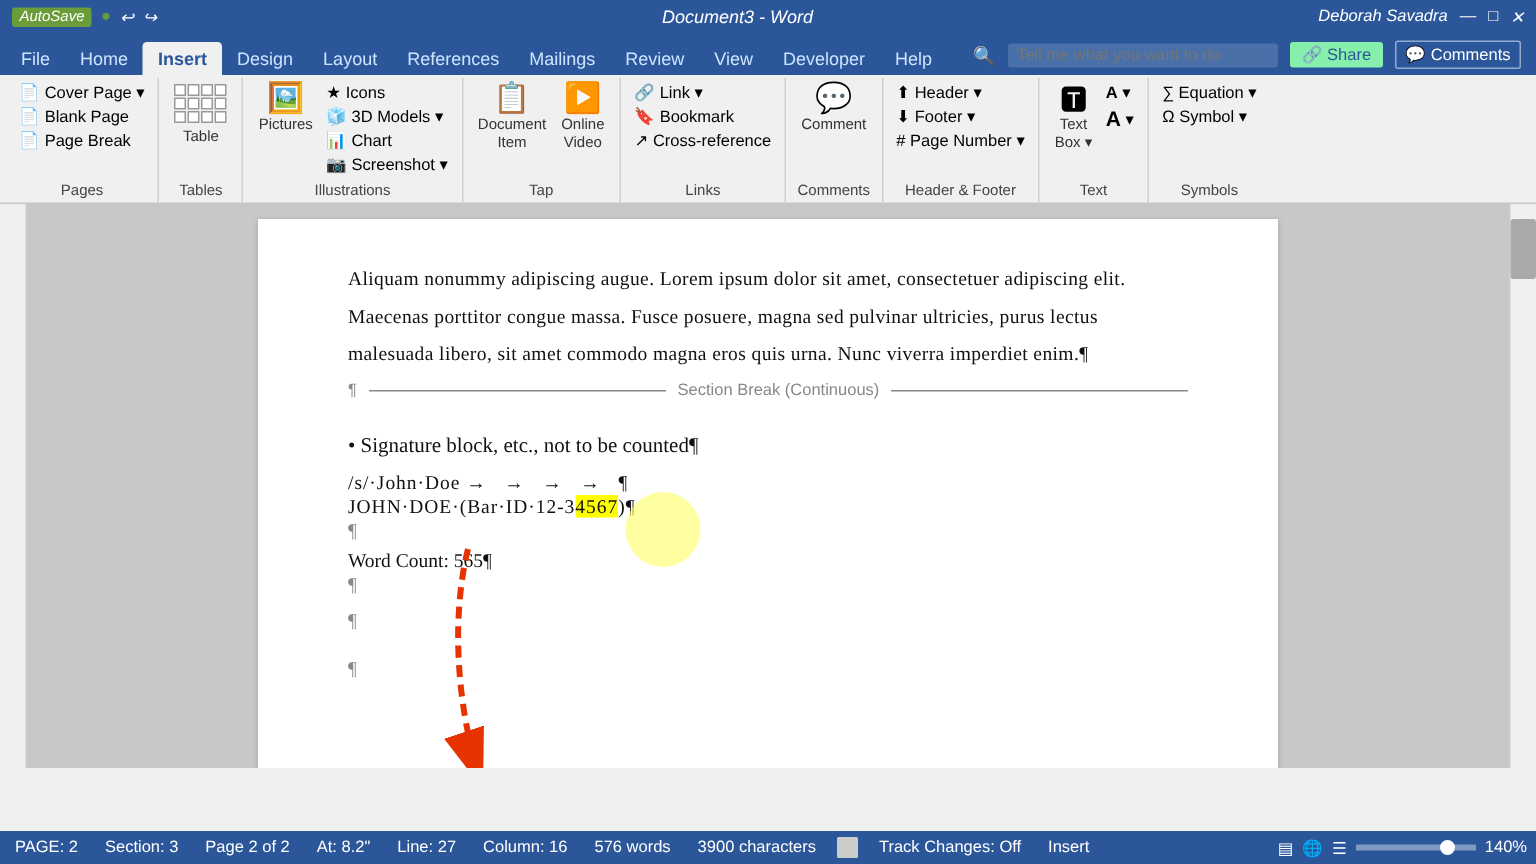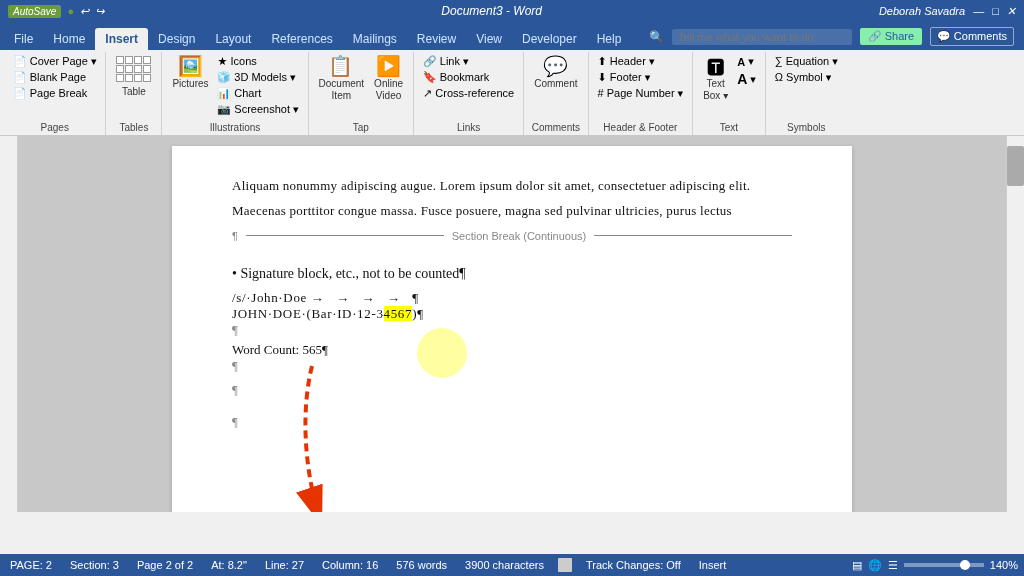--- a/index.html
+++ b/index.html
@@ -351,20 +351,21 @@
   </div>
 </div>
 
 <div class="doc-area">
   <div class="scroll-left"></div>
   <div class="doc-content">
     <div class="page">
 
       <p class="doc-text">Aliquam nonummy adipiscing augue. Lorem ipsum dolor sit amet, consectetuer adipiscing elit.</p>
       <p class="doc-text">Maecenas porttitor congue massa. Fusce posuere, magna sed pulvinar ultricies, purus lectus</p>
+      <p class="doc-text">malesuada libero, sit amet commodo magna eros quis urna. Nunc viverra imperdiet enim.¶</p>
 
       <div class="section-break">
         <span class="pilcrow">¶</span>
         <div class="section-break-line"></div>
         <span>Section Break (Continuous)</span>
         <div class="section-break-line"></div>
       </div>
 
       <div class="bullet-item">
         <span>• Signature block, etc., not to be counted¶</span>

